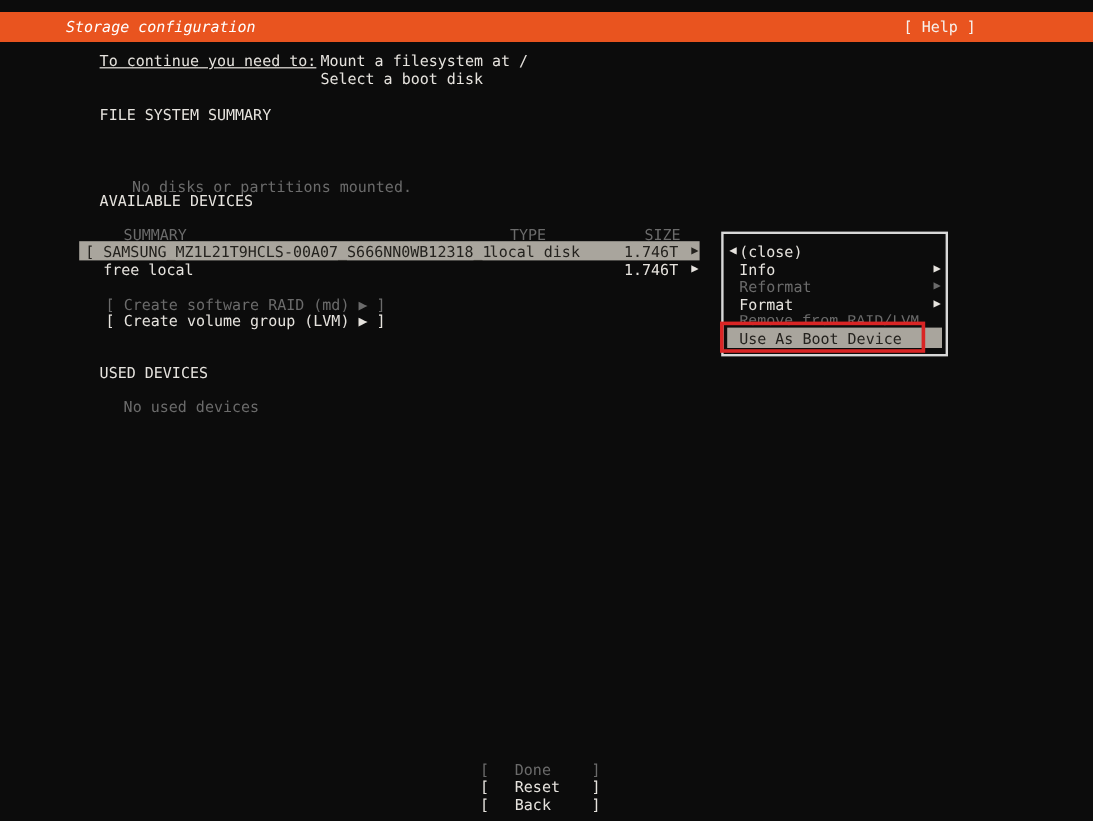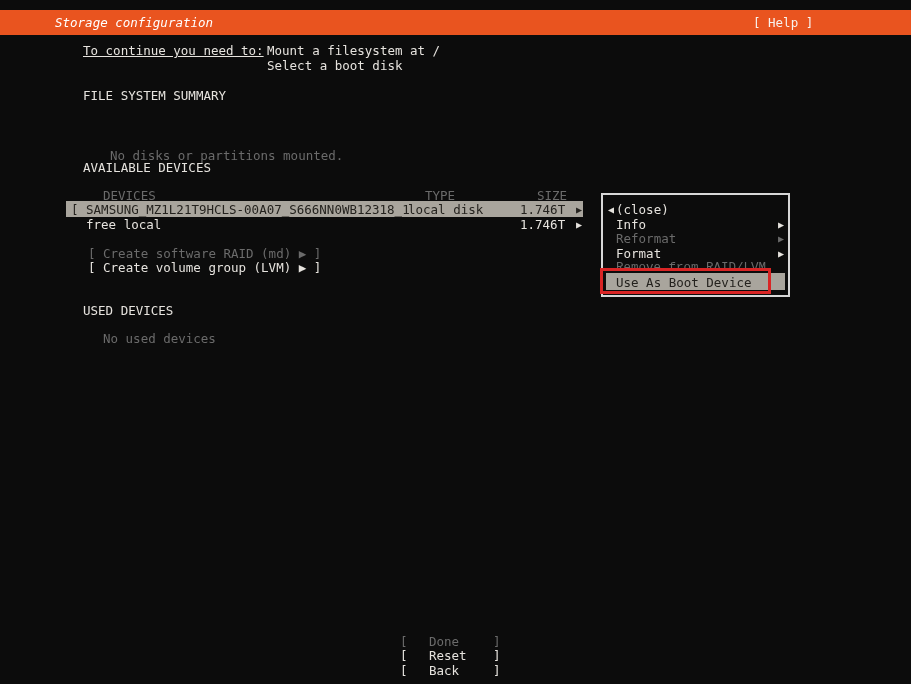--- a/index.html
+++ b/index.html
@@ -44,21 +44,21 @@
   </div>
 
   <span class="abs" style="left:83px;top:43px;text-decoration:underline;">To continue you need to:</span>
   <span class="abs" style="left:267px;top:43px;">Mount a filesystem at /</span>
   <span class="abs" style="left:267px;top:58px;">Select a boot disk</span>
 
   <span class="abs" style="left:83px;top:88px;">FILE SYSTEM SUMMARY</span>
   <span class="abs dim" style="left:110px;top:116px;margin-top:32px;">No disks or partitions mounted.</span>
 
   <span class="abs" style="left:83px;top:160px;">AVAILABLE DEVICES</span>
-  <span class="abs dim" style="left:103px;top:188px;">DEVICES</span>
+  <span class="abs dim" style="left:103px;top:188px;">SUMMARY</span>
   <span class="abs dim" style="left:425px;top:188px;">TYPE</span>
   <span class="abs dim" style="left:537px;top:188px;">SIZE</span>
 
   <div class="row selected clickable" style="top:201px;">
     <span style="left:5px;top:1px;">[ SAMSUNG_MZ1L21T9HCLS-00A07_S666NN0WB12318_1</span>
     <span style="left:342px;top:1px;">local disk</span>
     <span style="left:454px;top:1px;">1.746T</span>
     <span style="left:510px;top:1px;font-size:10px;">▶</span>
   </div>
 

